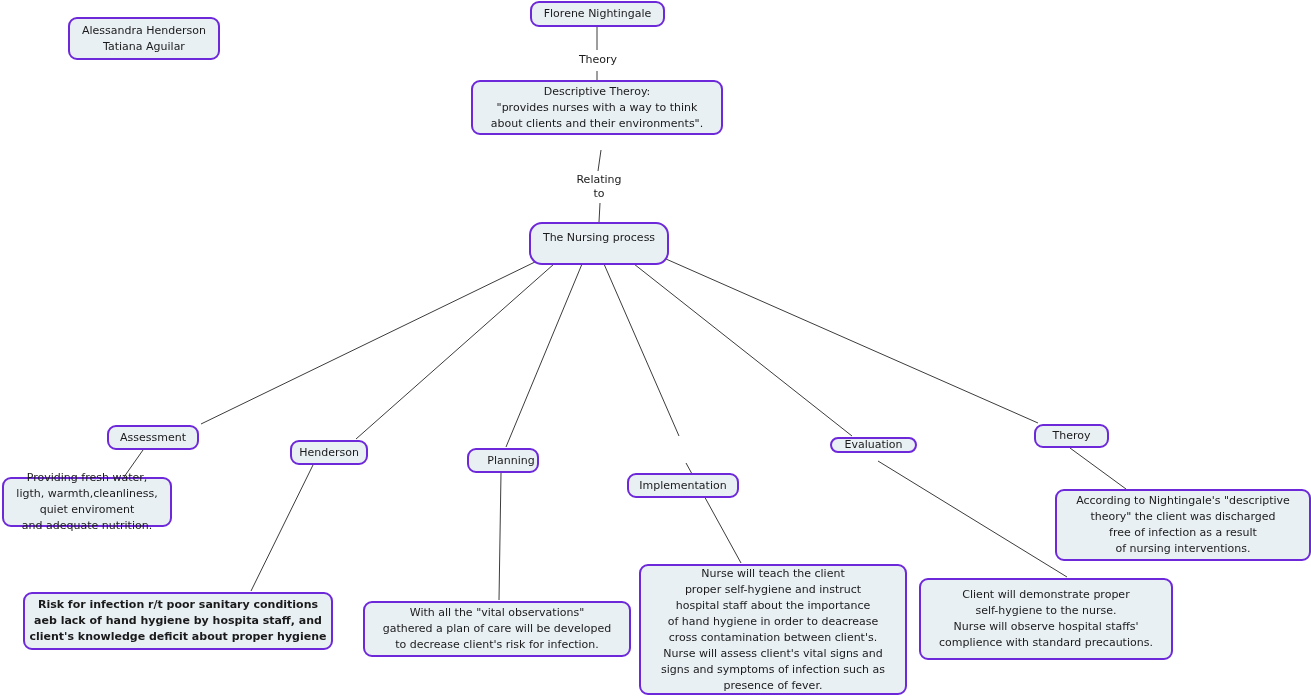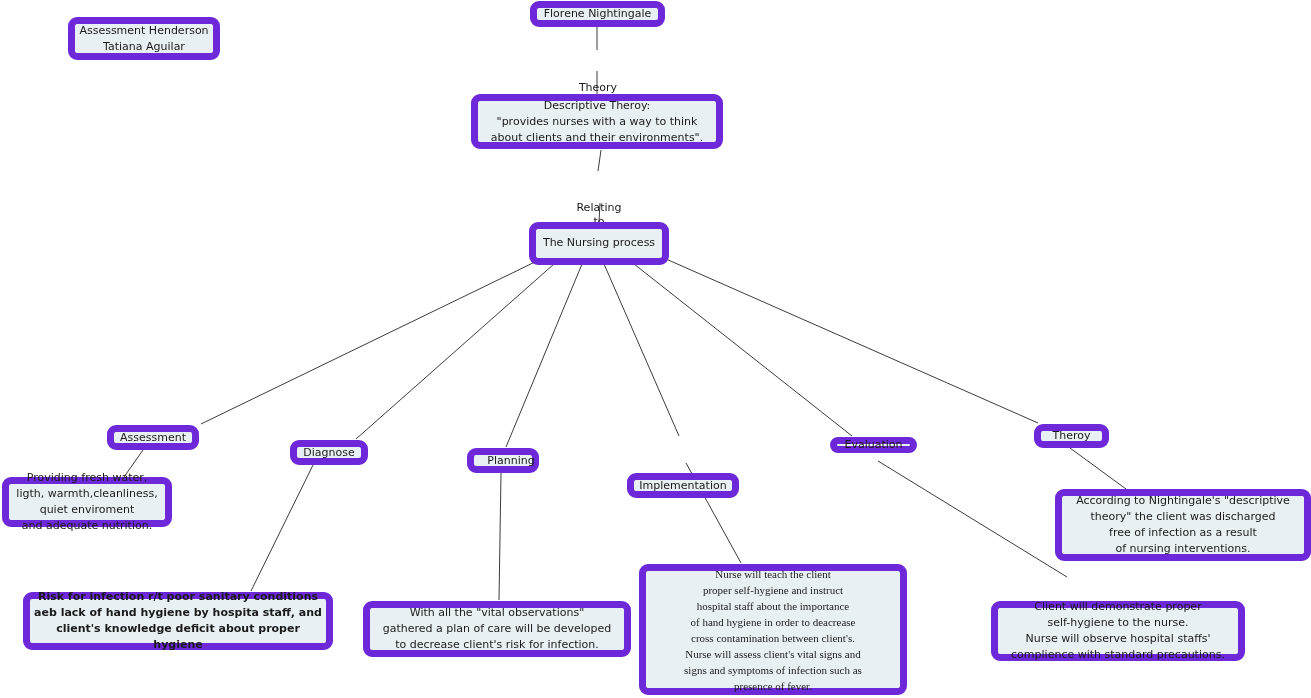--- a/index.html
+++ b/index.html
@@ -18,21 +18,21 @@
     width: 1311px; height: 698px;
   }
   #edges line {
     stroke: #3c3c3c;
     stroke-width: 1;
   }
   .node {
     position: absolute;
     box-sizing: border-box;
     background: #e9f0f4;
-    border: 7px solid #6d28d9;
+    border: 2px solid #6d28d9;
     border-radius: 9px;
     display: flex;
     align-items: center;
     justify-content: center;
     text-align: center;
     white-space: pre-line;
     font-size: 11px;
     line-height: 16px;
     color: #1a1a1a;
   }
@@ -40,21 +40,20 @@
     align-items: flex-start;
     padding-top: 6px;
   }
   .link-label {
     position: absolute;
     text-align: center;
     white-space: pre-line;
     font-size: 11px;
     line-height: 14px;
     color: #1a1a1a;
-    margin-top: 28px;
   }
 </style>
 </head>
 <body>
 
 <div id="canvas">
 
   <svg id="edges" viewBox="0 0 1311 698">
     <line x1="597" y1="27" x2="597" y2="50"></line>
     <line x1="597" y1="71" x2="597" y2="94"></line>
@@ -67,39 +66,39 @@
     <line x1="634" y1="264" x2="852" y2="436"></line>
     <line x1="666" y1="259" x2="1038" y2="423"></line>
     <line x1="143" y1="450" x2="124" y2="477"></line>
     <line x1="313" y1="465" x2="251" y2="591"></line>
     <line x1="501" y1="473" x2="499" y2="600"></line>
     <line x1="686" y1="463" x2="741" y2="563"></line>
     <line x1="878" y1="461" x2="1067" y2="577"></line>
     <line x1="1070" y1="448" x2="1126" y2="489"></line>
   </svg>
 
-  <div class="node" style="left:68px; top:17px; width:152px; height:43px;">Assessment Henderson
+  <div class="node" style="left:68px; top:17px; width:152px; height:43px;">Alessandra Henderson
 Tatiana Aguilar</div>
 
   <div class="node" style="left:530px; top:1px; width:135px; height:26px;">Florene Nightingale</div>
 
   <div class="link-label" style="left:558px; top:53px; width:80px;">Theory</div>
 
-  <div class="node" style="left:471px; top:94px; width:252px; height:55px;">Descriptive Theroy:
+  <div class="node" style="left:471px; top:80px; width:252px; height:55px;">Descriptive Theroy:
 "provides nurses with a way to think
 about clients and their environments".</div>
 
   <div class="link-label" style="left:559px; top:173px; width:80px;">Relating
 to</div>
 
-  <div class="node align-top" style="left:529px; top:222px; width:140px; height:43px;">The Nursing process</div>
+  <div class="node align-top" style="left:529px; top:222px; width:140px; height:43px;border-radius:13px;">The Nursing process</div>
 
   <div class="node" style="left:107px; top:425px; width:92px; height:25px;">Assessment</div>
 
-  <div class="node" style="left:290px; top:440px; width:78px; height:25px;">Diagnose</div>
+  <div class="node" style="left:290px; top:440px; width:78px; height:25px;">Henderson</div>
 
   <div class="node" style="left:467px; top:448px; width:72px; height:25px;padding-left:16px;">Planning</div>
 
   <div class="node" style="left:627px; top:437px; width:112px; height:25px;margin-top:36px;">Implementation</div>
 
   <div class="node" style="left:830px; top:437px; width:87px; height:16px;">Evaluation</div>
 
   <div class="node" style="left:1034px; top:424px; width:75px; height:24px;">Theroy</div>
 
   <div class="node" style="left:2px; top:477px; width:170px; height:50px;">Providing fresh water,
@@ -108,30 +107,30 @@
 and adequate nutrition.</div>
 
   <div class="node" style="left:23px; top:592px; width:310px; height:58px;font-weight:bold;">Risk for infection r/t poor sanitary conditions
 aeb lack of hand hygiene by hospita staff, and
 client's knowledge deficit about proper hygiene</div>
 
   <div class="node" style="left:363px; top:601px; width:268px; height:56px;">With all the "vital observations"
 gathered a plan of care will be developed
 to decrease client's risk for infection.</div>
 
-  <div class="node" style="left:639px; top:564px; width:268px; height:131px;font-family:Liberation Serif, serif;">Nurse will teach the client
+  <div class="node" style="left:639px; top:564px; width:268px; height:131px;">Nurse will teach the client
 proper self-hygiene and instruct
 hospital staff about the importance
 of hand hygiene in order to deacrease
 cross contamination between client's.
 Nurse will assess client's vital signs and
 signs and symptoms of infection such as
 presence of fever.</div>
 
-  <div class="node" style="left:991px; top:578px; width:254px; height:60px;margin-top:23px;">Client will demonstrate proper
+  <div class="node" style="left:919px; top:578px; width:254px; height:82px;">Client will demonstrate proper
 self-hygiene to the nurse.
 Nurse will observe hospital staffs'
 complience with standard precautions.</div>
 
   <div class="node" style="left:1055px; top:489px; width:256px; height:72px;">According to Nightingale's "descriptive
 theory" the client was discharged
 free of infection as a result
 of nursing interventions.</div>
 
 </div>

